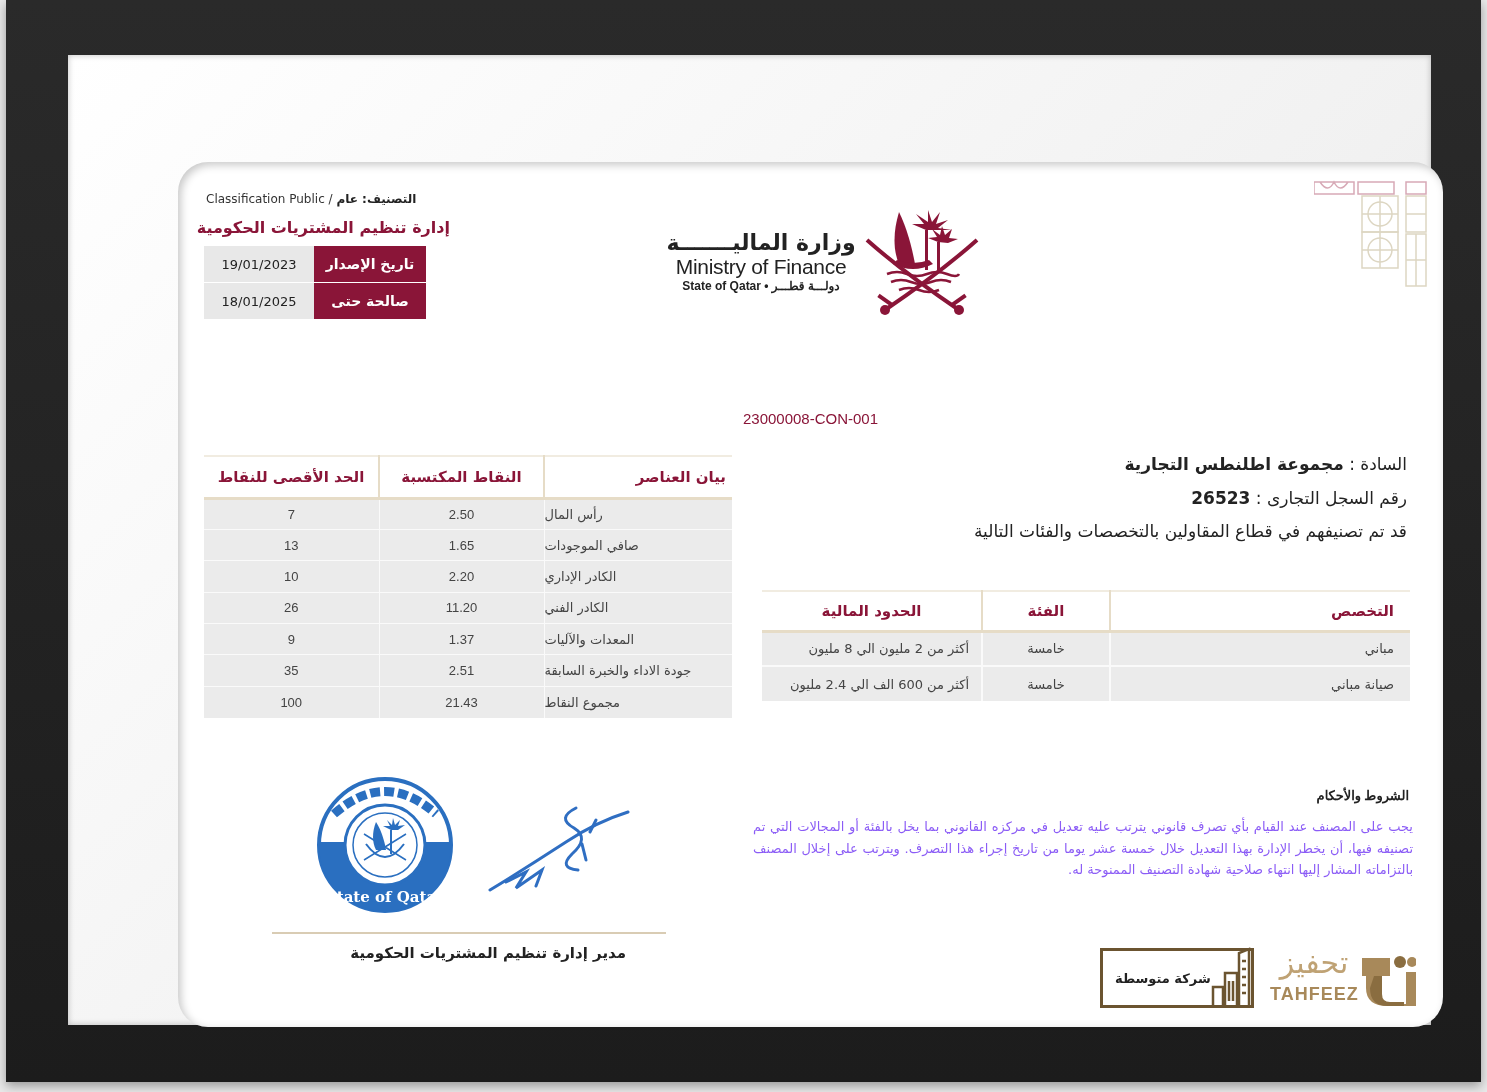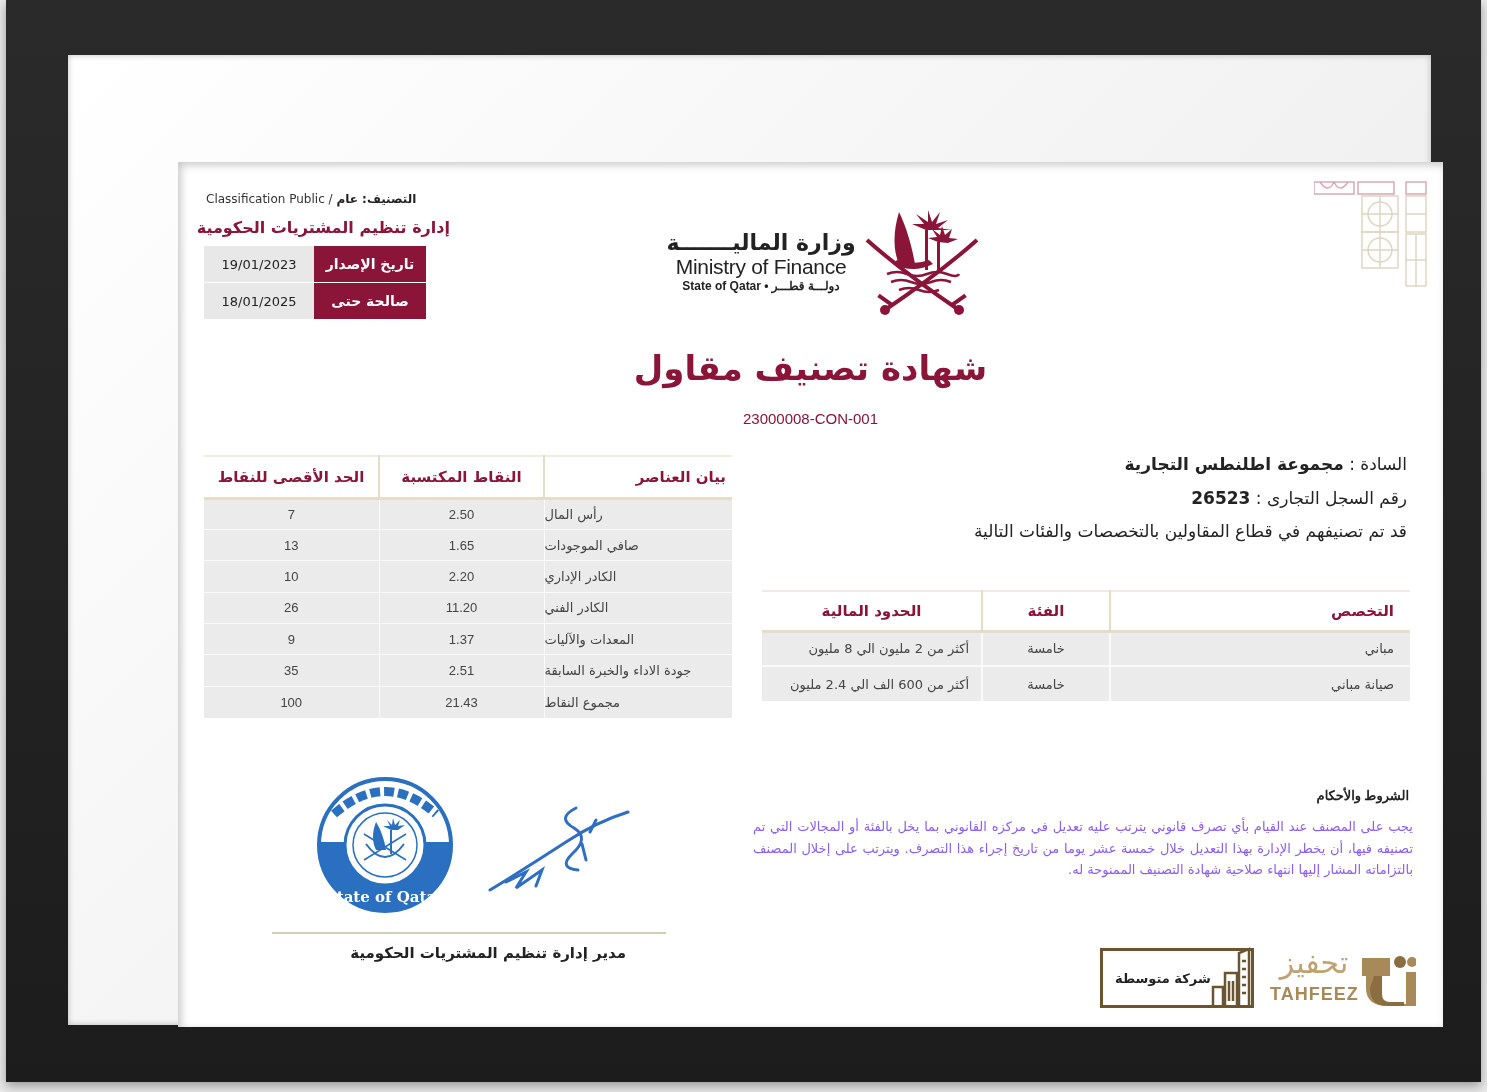--- a/index.html
+++ b/index.html
@@ -14,20 +14,21 @@
   .mat {
     position: absolute; left: 62px; top: 55px; width: 1363px; height: 970px;
     background: linear-gradient(135deg, #ffffff 0%, #f1f1f1 60%, #e4e4e4 100%);
     box-shadow: inset 0 0 6px rgba(0,0,0,0.25);
   }
   .paper {
     position: absolute; left: 110px; top: 107px; width: 1265px; height: 865px;
     background: #ffffff;
     box-shadow: inset 3px 3px 8px rgba(0,0,0,0.22);
     direction: ltr;
+    border-radius: 30px;
   }
 
   
   .classification {
     position: absolute; left: 28px; top: 30px; font-size: 12px; color: #333;
     white-space: nowrap;
   }
   .classification b { font-weight: bold; color: #222; }
   .dept-top {
     position: absolute; left: 28px; top: 56px; width: 244px; text-align: right;
@@ -233,21 +234,20 @@
             <rect x="92" y="18" width="20" height="36"></rect>
             <rect x="92" y="56" width="20" height="52"></rect>
             <circle cx="66" cy="36" r="12"></circle>
             <circle cx="66" cy="72" r="12"></circle>
             <path d="M48 36 h36 M66 18 v36 M48 72 h36 M66 54 v36"></path>
             <path d="M92 36 h20 M92 82 h20 M102 56 v52"></path>
           </g>
         </g>
       </svg>
 
-      <div class="title">شهادة تصنيف مقاول</div>
       <div class="cert-no">23000008-CON-001</div>
 
       <table class="points">
         <thead>
           <tr>
             <th class="c1">بيان العناصر</th>
             <th class="c2">النقاط المكتسبة</th>
             <th class="c3">الحد الأقصى للنقاط</th>
           </tr>
         </thead>

